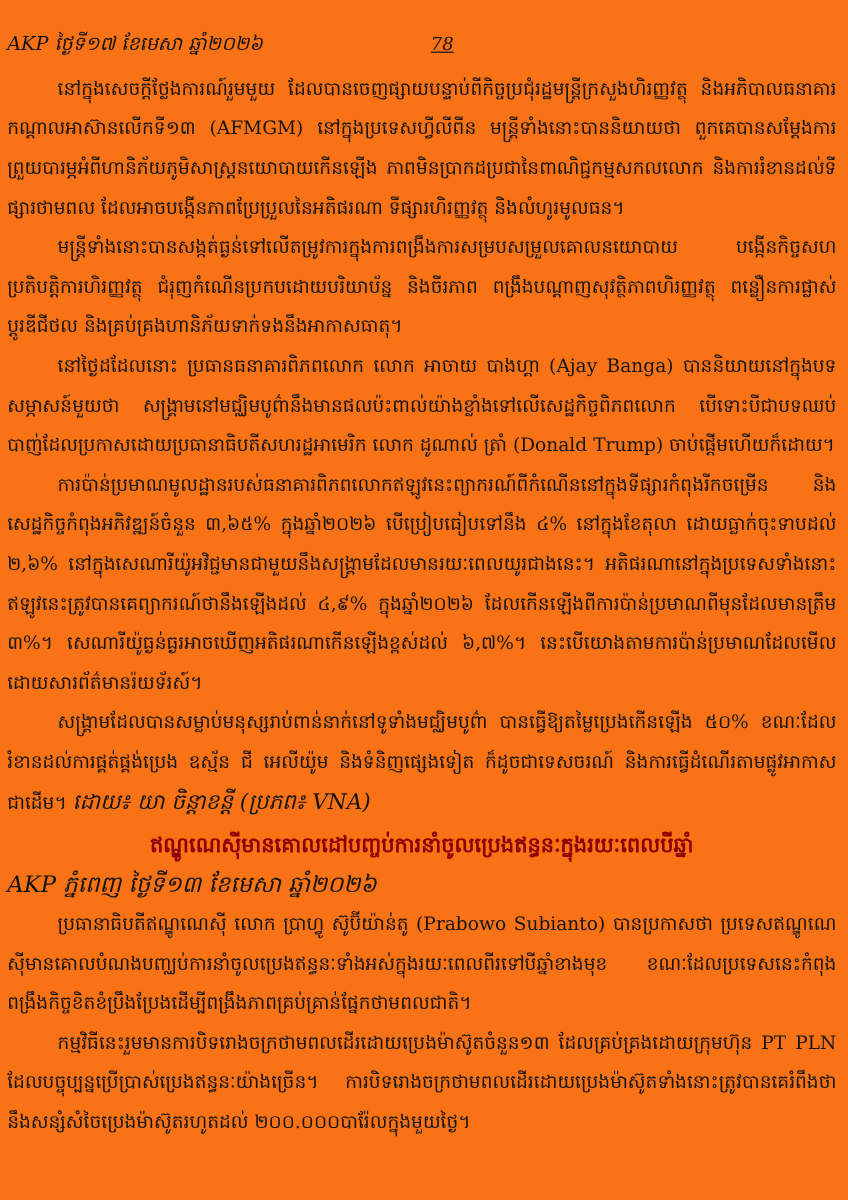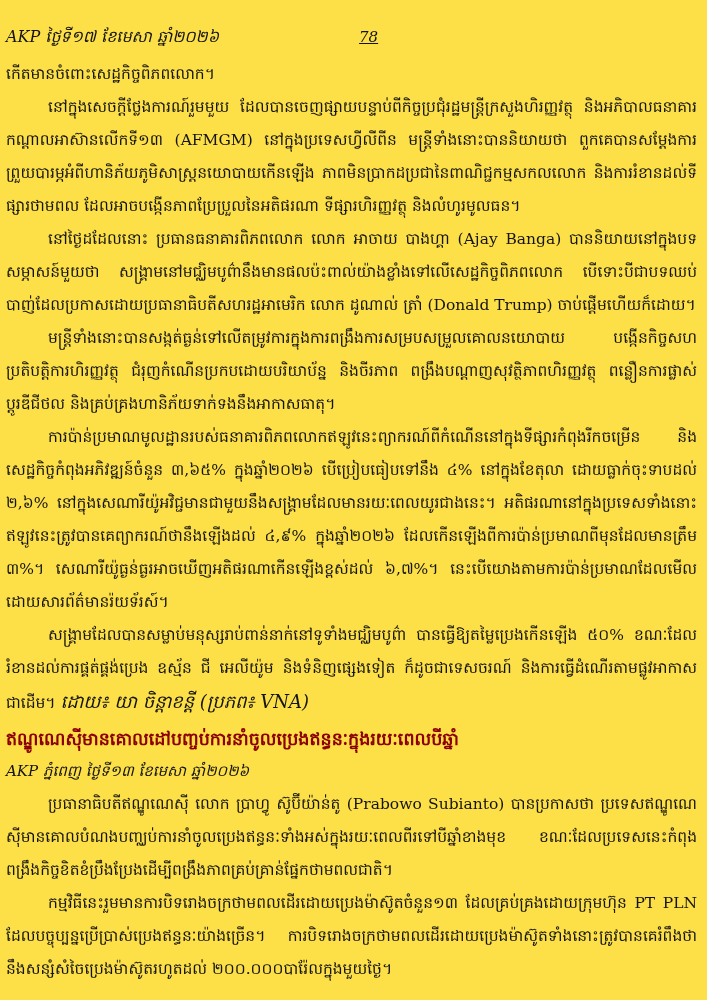--- a/index.html
+++ b/index.html
@@ -9,21 +9,21 @@
     overflow: hidden;
     font-family: "DejaVu Serif", "Liberation Serif", serif;
     color: #141414;
     box-sizing: border-box;
   }
   .page {
     width: 707px;
     height: 1000px;
     box-sizing: border-box;
     padding: 26px 10px 0 6px;
-    background: #fde047;
+    background: #f97316;
   }
   .header-row {
     display: flex;
     align-items: baseline;
     font-size: 16px;
     margin-bottom: 8px;
   }
   .header-date {
     font-style: italic;
     white-space: nowrap;
@@ -45,55 +45,52 @@
   }
   .para {
     text-indent: 42px;
     margin: 0;
   }
   .byline {
     font-style: italic;
     font-size: 18px;
   }
   .headline {
-    text-align: left;
+    text-align: center;
     font-weight: bold;
     font-size: 17.5px;
     margin: 4px 0 2px 0;
     line-height: 30px;
   }
   .dateline {
     font-style: italic;
-    font-size: 15px;
+    font-size: 19px;
     margin: 0 0 2px 0;
     line-height: 30px;
   }
 </style>
 </head>
 <body>
 
 <div class="page">
 
   <div class="header-row">
     <span class="header-date">AKP ថ្ងៃទី១៧ ខែមេសា ឆ្នាំ២០២៦</span>
     <span class="header-pagenum">78</span>
   </div>
 
   <div class="body-text">
-    <p class="intro-line">
-      <span>កើតមានចំពោះសេដ្ឋកិច្ចពិភពលោក។</span>
-    </p>
     <p class="para">
       <span>នៅក្នុងសេចក្តីថ្លែងការណ៍រួមមួយ ដែលបានចេញផ្សាយបន្ទាប់ពីកិច្ចប្រជុំរដ្ឋមន្ត្រីក្រសួងហិរញ្ញវត្ថុ និងអភិបាលធនាគារកណ្តាលអាស៊ានលើកទី១៣ (AFMGM) នៅក្នុងប្រទេសហ្វីលីពីន មន្ត្រីទាំងនោះបាននិយាយថា ពួកគេបានសម្តែងការព្រួយបារម្ភអំពីហានិភ័យភូមិសាស្ត្រនយោបាយកើនឡើង ភាពមិនប្រាកដប្រជានៃពាណិជ្ជកម្មសកលលោក និងការរំខានដល់ទីផ្សារថាមពល ដែលអាចបង្កើនភាពប្រែប្រួលនៃអតិផរណា ទីផ្សារហិរញ្ញវត្ថុ និងលំហូរមូលធន។</span>
     </p>
     <p class="para">
-      <span>នៅថ្ងៃដដែលនោះ ប្រធានធនាគារពិភពលោក លោក អាចាយ បាងហ្គា (Ajay Banga) បាននិយាយនៅក្នុងបទសម្ភាសន៍មួយថា សង្គ្រាមនៅមជ្ឈិមបូព៌ានឹងមានផលប៉ះពាល់យ៉ាងខ្លាំងទៅលើសេដ្ឋកិច្ចពិភពលោក បើទោះបីជាបទឈប់បាញ់ដែលប្រកាសដោយប្រធានាធិបតីសហរដ្ឋអាមេរិក លោក ដូណាល់ ត្រាំ (Donald Trump) ចាប់ផ្តើមហើយក៏ដោយ។</span>
+      <span>មន្ត្រីទាំងនោះបានសង្កត់ធ្ងន់ទៅលើតម្រូវការក្នុងការពង្រឹងការសម្របសម្រួលគោលនយោបាយ បង្កើនកិច្ចសហប្រតិបត្តិការហិរញ្ញវត្ថុ ជំរុញកំណើនប្រកបដោយបរិយាប័ន្ន និងចីរភាព ពង្រឹងបណ្តាញសុវត្ថិភាពហិរញ្ញវត្ថុ ពន្លឿនការផ្លាស់ប្តូរឌីជីថល និងគ្រប់គ្រងហានិភ័យទាក់ទងនឹងអាកាសធាតុ។</span>
     </p>
     <p class="para">
-      <span>មន្ត្រីទាំងនោះបានសង្កត់ធ្ងន់ទៅលើតម្រូវការក្នុងការពង្រឹងការសម្របសម្រួលគោលនយោបាយ បង្កើនកិច្ចសហប្រតិបត្តិការហិរញ្ញវត្ថុ ជំរុញកំណើនប្រកបដោយបរិយាប័ន្ន និងចីរភាព ពង្រឹងបណ្តាញសុវត្ថិភាពហិរញ្ញវត្ថុ ពន្លឿនការផ្លាស់ប្តូរឌីជីថល និងគ្រប់គ្រងហានិភ័យទាក់ទងនឹងអាកាសធាតុ។</span>
+      <span>នៅថ្ងៃដដែលនោះ ប្រធានធនាគារពិភពលោក លោក អាចាយ បាងហ្គា (Ajay Banga) បាននិយាយនៅក្នុងបទសម្ភាសន៍មួយថា សង្គ្រាមនៅមជ្ឈិមបូព៌ានឹងមានផលប៉ះពាល់យ៉ាងខ្លាំងទៅលើសេដ្ឋកិច្ចពិភពលោក បើទោះបីជាបទឈប់បាញ់ដែលប្រកាសដោយប្រធានាធិបតីសហរដ្ឋអាមេរិក លោក ដូណាល់ ត្រាំ (Donald Trump) ចាប់ផ្តើមហើយក៏ដោយ។</span>
     </p>
     <p class="para">
       <span>ការប៉ាន់ប្រមាណមូលដ្ឋានរបស់ធនាគារពិភពលោកឥឡូវនេះព្យាករណ៍ពីកំណើននៅក្នុងទីផ្សារកំពុងរីកចម្រើន និងសេដ្ឋកិច្ចកំពុងអភិវឌ្ឍន៍ចំនួន ៣,៦៥% ក្នុងឆ្នាំ២០២៦ បើប្រៀបធៀបទៅនឹង ៤% នៅក្នុងខែតុលា ដោយធ្លាក់ចុះទាបដល់ ២,៦% នៅក្នុងសេណារីយ៉ូអវិជ្ជមានជាមួយនឹងសង្គ្រាមដែលមានរយៈពេលយូរជាងនេះ។ អតិផរណានៅក្នុងប្រទេសទាំងនោះ ឥឡូវនេះត្រូវបានគេព្យាករណ៍ថានឹងឡើងដល់ ៤,៩% ក្នុងឆ្នាំ២០២៦ ដែលកើនឡើងពីការប៉ាន់ប្រមាណពីមុនដែលមានត្រឹម ៣%។ សេណារីយ៉ូធ្ងន់ធ្ងរអាចឃើញអតិផរណាកើនឡើងខ្ពស់ដល់ ៦,៧%។ នេះបើយោងតាមការប៉ាន់ប្រមាណដែលមើលដោយសារព័ត៌មានរ៉យទ័រស៍។</span>
     </p>
     <p class="para">
       <span>សង្គ្រាមដែលបានសម្លាប់មនុស្សរាប់ពាន់នាក់នៅទូទាំងមជ្ឈិមបូព៌ា បានធ្វើឱ្យតម្លៃប្រេងកើនឡើង ៥០% ខណៈដែលរំខានដល់ការផ្គត់ផ្គង់ប្រេង ឧស្ម័ន ជី អេលីយ៉ូម និងទំនិញផ្សេងទៀត ក៏ដូចជាទេសចរណ៍ និងការធ្វើដំណើរតាមផ្លូវអាកាសជាដើម។</span>
       <span class="byline">ដោយ៖ យា ចិន្តាខន្តី (ប្រភព៖ VNA)</span>
     </p>
   </div>
 

